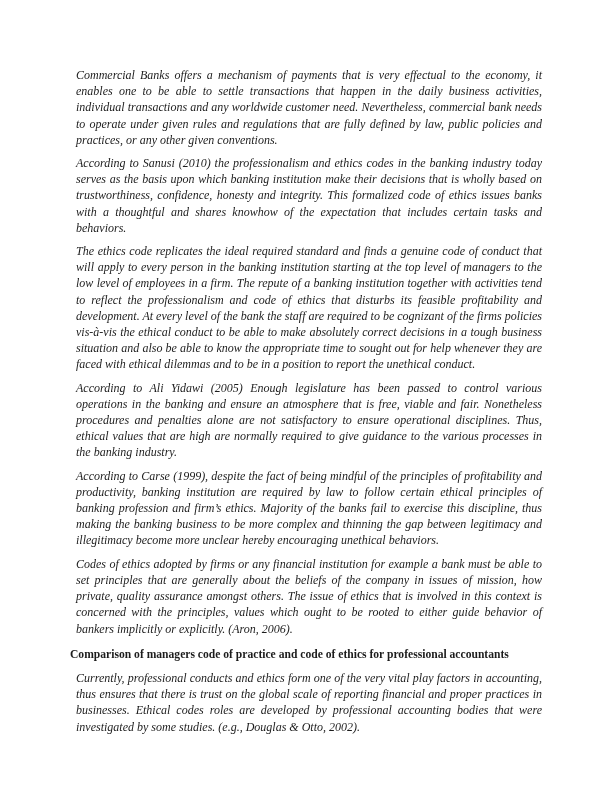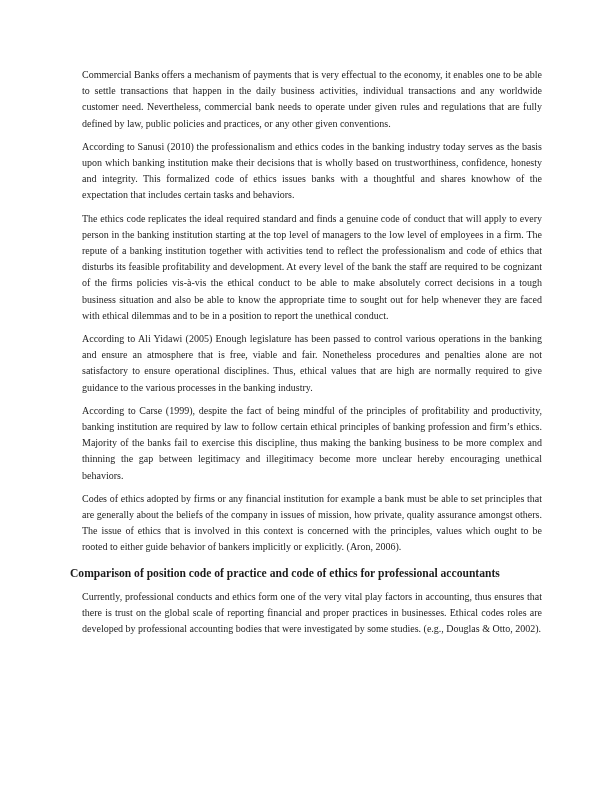--- a/index.html
+++ b/index.html
@@ -13,39 +13,40 @@
       height: 792px;
       margin: 0 auto;
       background: #ffffff;
       box-sizing: border-box;
       padding: 67px 70px 40px 70px;
       font-family: "Liberation Serif", "DejaVu Serif", serif;
       color: #1c1c1c;
       overflow: hidden;
     }
     .para {
-      margin: 0 0 7px 12px;
-      font-size: 10px;
+      margin: 0 0 7px 6px;
+      font-size: 12px;
       line-height: 16.2px;
       text-align: justify;
       text-justify: inter-word;
+      font-style: italic;
     }
     .section-heading {
       margin: 10px 0 7px 0;
       font-size: 11.6px;
       line-height: 16.2px;
       font-weight: bold;
       text-align: left;
     }
   </style>
 </head>
 <body>
 
 <div class="page">
   <p class="para">Commercial Banks offers a mechanism of payments that is very effectual to the economy, it enables one to be able to settle transactions that happen in the daily business activities, individual transactions and any worldwide customer need. Nevertheless, commercial bank needs to operate under given rules and regulations that are fully defined by law, public policies and practices, or any other given conventions.</p>
   <p class="para">According to Sanusi (2010) the professionalism and ethics codes in the banking industry today serves as the basis upon which banking institution make their decisions that is wholly based on trustworthiness, confidence, honesty and integrity. This formalized code of ethics issues banks with a thoughtful and shares knowhow of the expectation that includes certain tasks and behaviors.</p>
   <p class="para">The ethics code replicates the ideal required standard and finds a genuine code of conduct that will apply to every person in the banking institution starting at the top level of managers to the low level of employees in a firm. The repute of a banking institution together with activities tend to reflect the professionalism and code of ethics that disturbs its feasible profitability and development. At every level of the bank the staff are required to be cognizant of the firms policies vis-à-vis the ethical conduct to be able to make absolutely correct decisions in a tough business situation and also be able to know the appropriate time to sought out for help whenever they are faced with ethical dilemmas and to be in a position to report the unethical conduct.</p>
   <p class="para">According to Ali Yidawi (2005) Enough legislature has been passed to control various operations in the banking and ensure an atmosphere that is free, viable and fair. Nonetheless procedures and penalties alone are not satisfactory to ensure operational disciplines. Thus, ethical values that are high are normally required to give guidance to the various processes in the banking industry.</p>
   <p class="para">According to Carse (1999), despite the fact of being mindful of the principles of profitability and productivity, banking institution are required by law to follow certain ethical principles of banking profession and firm’s ethics. Majority of the banks fail to exercise this discipline, thus making the banking business to be more complex and thinning the gap between legitimacy and illegitimacy become more unclear hereby encouraging unethical behaviors.</p>
   <p class="para">Codes of ethics adopted by firms or any financial institution for example a bank must be able to set principles that are generally about the beliefs of the company in issues of mission, how private, quality assurance amongst others. The issue of ethics that is involved in this context is concerned with the principles, values which ought to be rooted to either guide behavior of bankers implicitly or explicitly. (Aron, 2006).</p>
-  <h2 class="section-heading">Comparison of position code of practice and code of ethics for professional accountants</h2>
+  <h2 class="section-heading">Comparison of managers code of practice and code of ethics for professional accountants</h2>
   <p class="para">Currently, professional conducts and ethics form one of the very vital play factors in accounting, thus ensures that there is trust on the global scale of reporting financial and proper practices in businesses. Ethical codes roles are developed by professional accounting bodies that were investigated by some studies. (e.g., Douglas &amp; Otto, 2002).</p>
 </div>
 
 </body></html>

